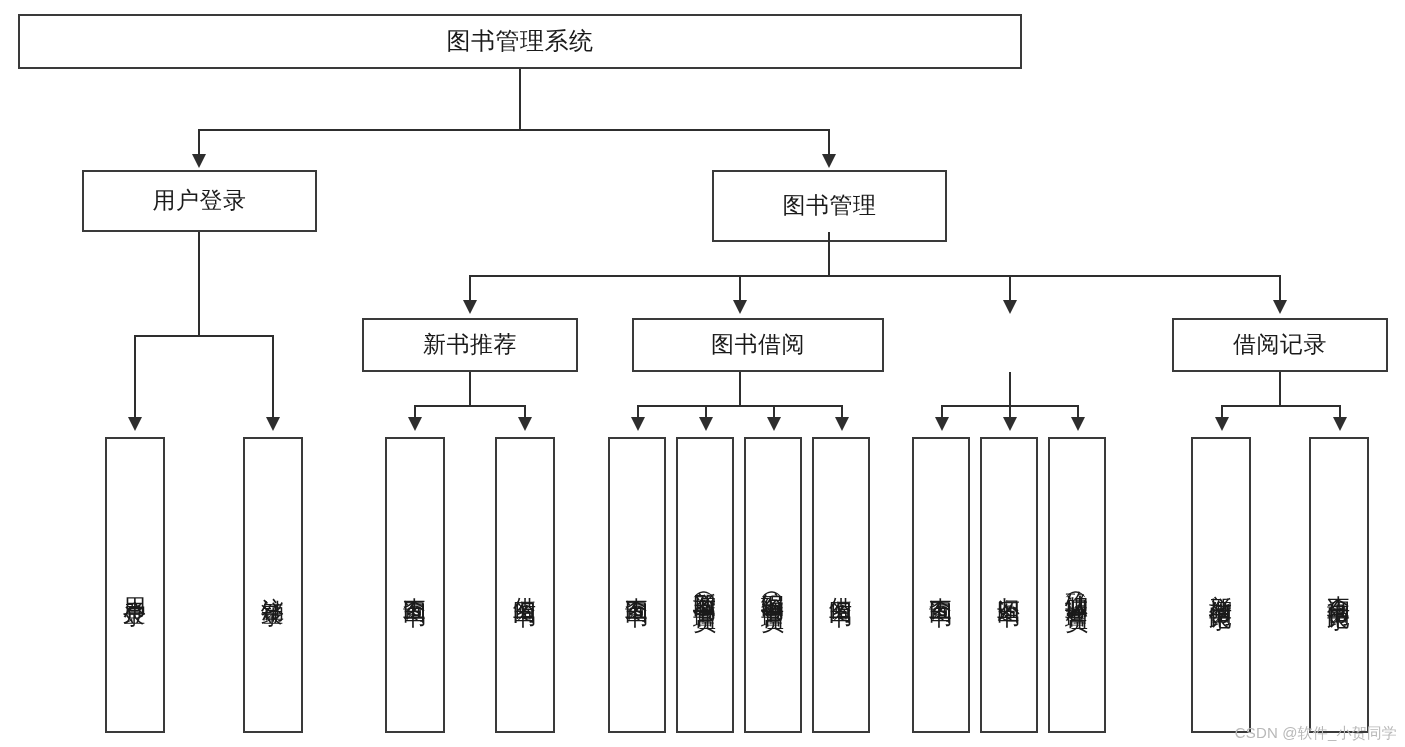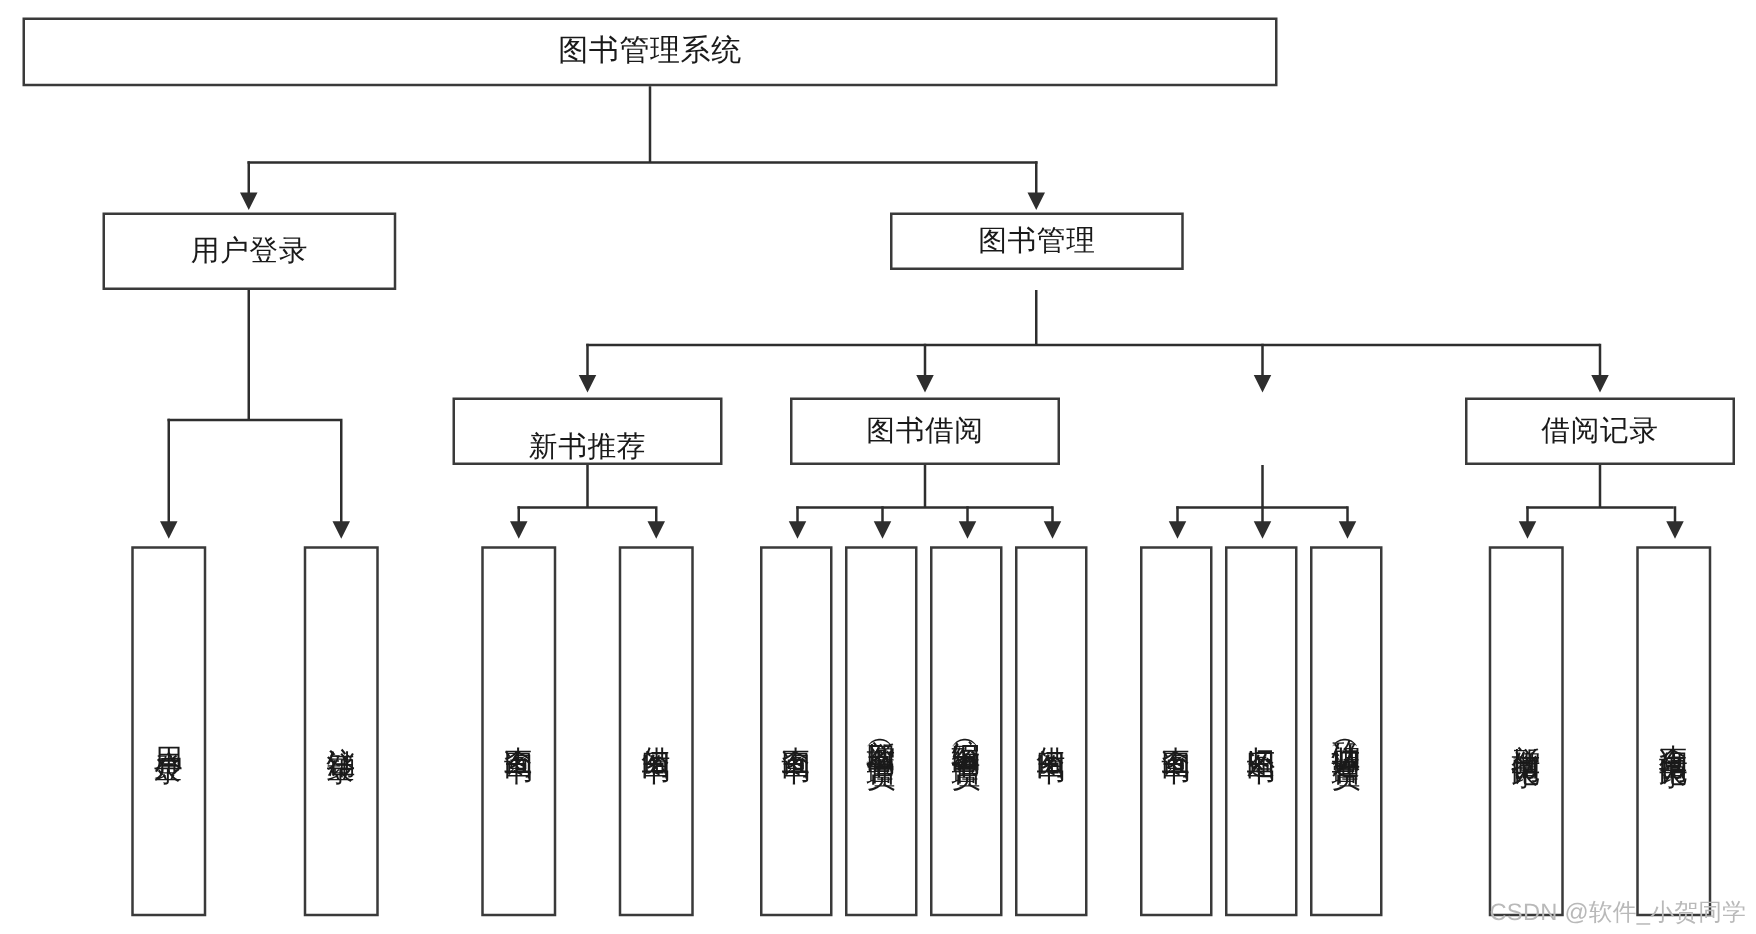--- a/index.html
+++ b/index.html
@@ -75,21 +75,21 @@
     height: 0;
     border-left: 7px solid transparent;
     border-right: 7px solid transparent;
     border-top: 14px solid #2e2e2e;
   }
   
   #watermark {
     position: absolute;
     right: 8px;
     bottom: 4px;
-    font-size: 19px;
+    font-size: 15px;
     color: #b9b9b9;
     letter-spacing: 0.01em;
     white-space: nowrap;
     pointer-events: none;
   }
 </style>
 </head>
 <body>
 
 <div id="canvas">
@@ -103,21 +103,21 @@
   <div class="hline" style="left:198px; top:129px; width:632px;"></div>
 
   <div class="vline" style="left:198px; top:129px; height:27px;"></div>
   <div class="arrow" style="left:192px; top:154px;"></div>
   <div class="vline" style="left:828px; top:129px; height:27px;"></div>
   <div class="arrow" style="left:822px; top:154px;"></div>
 
   <div class="node horiz" style="left:82px; top:170px; width:235px; height:62px;">
     <span class="node-label">用户登录</span>
   </div>
-  <div class="node horiz" style="left:712px; top:170px; width:235px; height:46px;">
+  <div class="node horiz" style="left:712px; top:170px; width:235px; height:72px;">
     <span class="node-label">图书管理</span>
   </div>
 
   <div class="vline" style="left:198px; top:232px; height:104px;"></div>
   <div class="hline" style="left:134px; top:335px; width:138px;"></div>
   <div class="vline" style="left:134px; top:335px; height:84px;"></div>
   <div class="arrow" style="left:128px; top:417px;"></div>
   <div class="vline" style="left:272px; top:335px; height:84px;"></div>
   <div class="arrow" style="left:266px; top:417px;"></div>
 
@@ -126,24 +126,24 @@
 
   <div class="vline" style="left:469px; top:275px; height:27px;"></div>
   <div class="arrow" style="left:463px; top:300px;"></div>
   <div class="vline" style="left:739px; top:275px; height:27px;"></div>
   <div class="arrow" style="left:733px; top:300px;"></div>
   <div class="vline" style="left:1009px; top:275px; height:27px;"></div>
   <div class="arrow" style="left:1003px; top:300px;"></div>
   <div class="vline" style="left:1279px; top:275px; height:27px;"></div>
   <div class="arrow" style="left:1273px; top:300px;"></div>
 
-  <div class="node horiz" style="left:362px; top:318px; width:216px; height:54px;align-items:flex-end;">
+  <div class="node horiz" style="left:362px; top:318px; width:216px; height:54px;">
     <span class="node-label">新书推荐</span>
   </div>
-  <div class="node horiz" style="left:632px; top:318px; width:216px; height:54px;">
+  <div class="node horiz" style="left:632px; top:318px; width:252px; height:54px;">
     <span class="node-label">图书借阅</span>
   </div>
   <div class="node horiz" style="left:1172px; top:318px; width:216px; height:54px;">
     <span class="node-label">借阅记录</span>
   </div>
 
   <div class="vline" style="left:469px; top:372px; height:34px;"></div>
   <div class="hline" style="left:414px; top:405px; width:110px;"></div>
   <div class="vline" style="left:414px; top:405px; height:14px;"></div>
   <div class="arrow" style="left:408px; top:417px;"></div>

